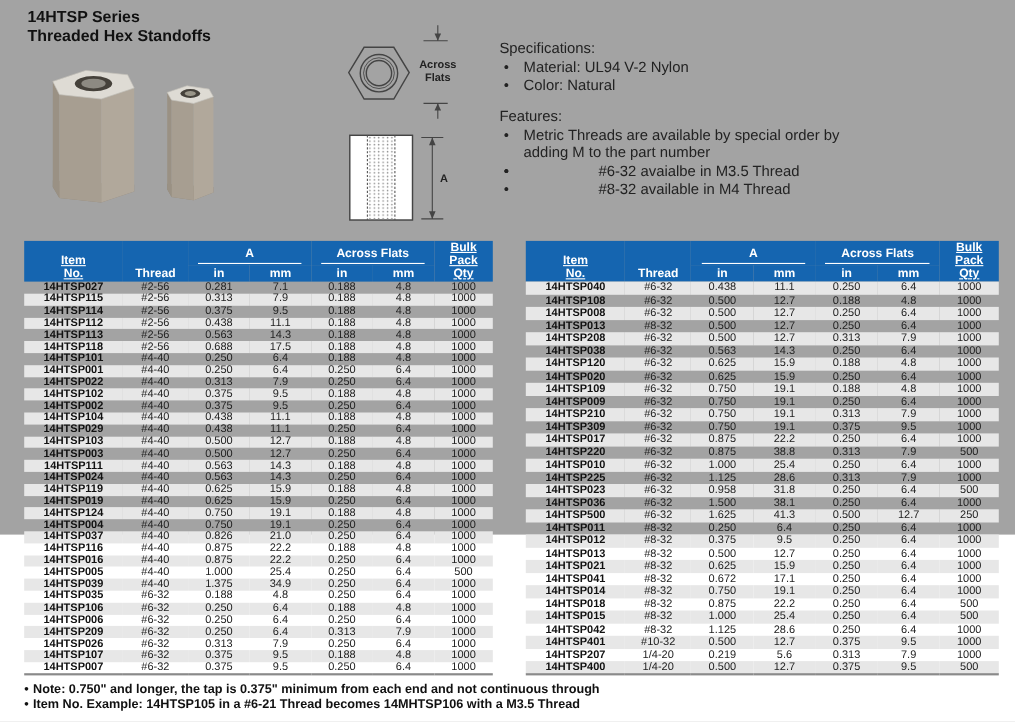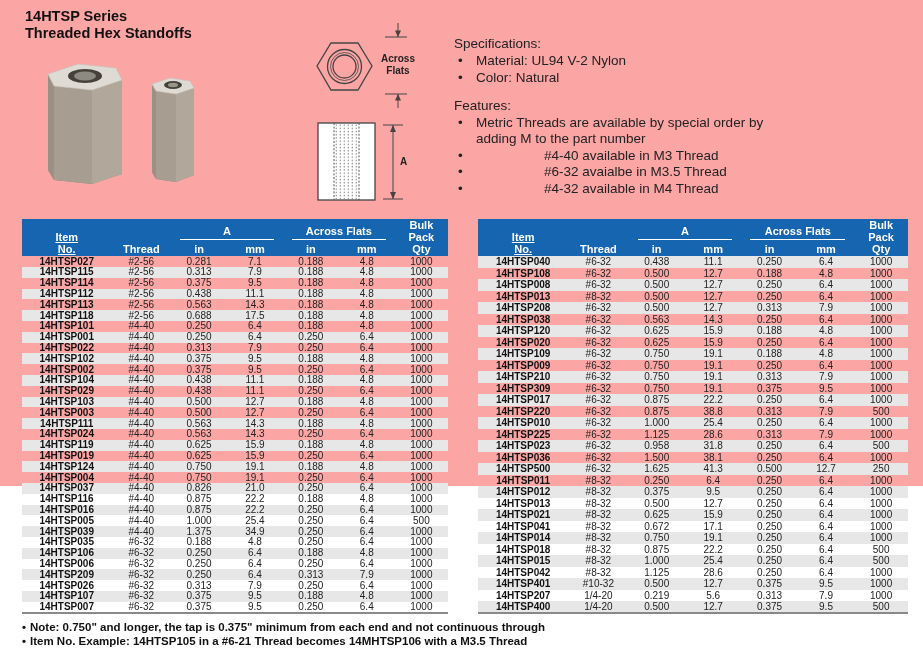--- a/index.html
+++ b/index.html
@@ -4,21 +4,21 @@
 <style>
   :root{
     --header-blue:#1565b0;
     --row-alt:#e7e7e7;
     --ink:#1a1a1a;
     --line:#444;
   }
   *{margin:0;padding:0;box-sizing:border-box;}
   html,body{width:923px;height:656px;background:#fff;overflow:hidden;
     font-family:"Liberation Sans",sans-serif;color:var(--ink);}
-  .page{position:relative;width:923px;height:486px;background:#fca5a5;}
+  .page{position:relative;width:923px;height:486px;background:#a3a3a3;}
 
   
   .title{position:absolute;left:25px;top:8px;font-size:14.5px;font-weight:bold;
     line-height:1.2;color:#111;}
 
   
   .specs{position:absolute;left:454px;top:36px;width:448px;font-size:13.5px;color:#222;}
   .specs h2{font-size:13.5px;font-weight:normal;margin-bottom:2px;}
   .specs ul{list-style:none;}
   .specs li{position:relative;padding-left:22px;line-height:1.16;margin-bottom:1px;}
@@ -35,21 +35,21 @@
   table.parts{width:100%;border-collapse:collapse;table-layout:fixed;
     border-bottom:2px solid #8a8a8a;}
   table.parts thead th{background:var(--header-blue);color:#fff;font-weight:bold;
     font-size:11px;text-align:center;vertical-align:bottom;padding:0 0 1px 0;line-height:1.1;}
   table.parts thead tr.r1 th{height:19px;}
   table.parts thead tr.r2 th{height:13px;margin-top:40px;}
   th.c-item{width:21%;vertical-align:middle;text-decoration:underline;}
   th.c-thread{width:14%;}
   th.c-ain{width:14%;}th.c-amm{width:15%;}
   th.c-fin{width:12%;}th.c-fmm{width:11.5%;}
-  th.c-bulk{width:12.5%;font-size:10.5px;line-height:1.05;vertical-align:middle;}
+  th.c-bulk{width:12.5%;font-size:10.5px;line-height:1.05;vertical-align:middle;text-decoration:underline;}
   .grp-label{display:block;width:84%;margin:0 auto;border-bottom:1px solid #fff;
     padding-bottom:2px;}
   table.parts td{font-size:10px;text-align:center;line-height:1;padding:0;
     color:#222;vertical-align:middle;}
   .left table.parts td{height:10.8px;}
   .right table.parts td{height:11.5px;}
   table.parts td.item{font-weight:bold;color:#111;}
   .left tbody tr:nth-child(even) td{background:var(--row-alt);}
   .right tbody tr:nth-child(odd) td{background:var(--row-alt);}
 
@@ -138,23 +138,23 @@
 
   <div class="specs">
     <h2>Specifications:</h2>
     <ul>
       <li><span class="blt">•</span><span>Material: UL94 V-2 Nylon</span></li>
       <li><span class="blt">•</span><span>Color: Natural</span></li>
     </ul>
     <h2 class="gap-top">Features:</h2>
     <ul class="features-list">
       <li class="wrapline"><span class="blt">•</span><span>Metric Threads are available by special order by adding M to the part number</span></li>
-      <li class="indent"><span class="blt">•</span><span>#4-40 available in M3 Thread</span></li>
+      <li class="indent"><span class="blt">•</span></li>
       <li class="indent"><span class="blt">•</span><span>#6-32 avaialbe in M3.5 Thread</span></li>
-      <li class="indent"><span class="blt">•</span><span>#4-32 available in M4 Thread</span></li>
+      <li class="indent"><span class="blt">•</span><span>#8-32 available in M4 Thread</span></li>
     </ul>
   </div>
 
   <div class="tbl-wrap left">
     <table class="parts">
       <thead>
         <tr class="r1">
           <th class="c-item" rowspan="2">
             <span>Item</span><br>
             <span>No.</span>

